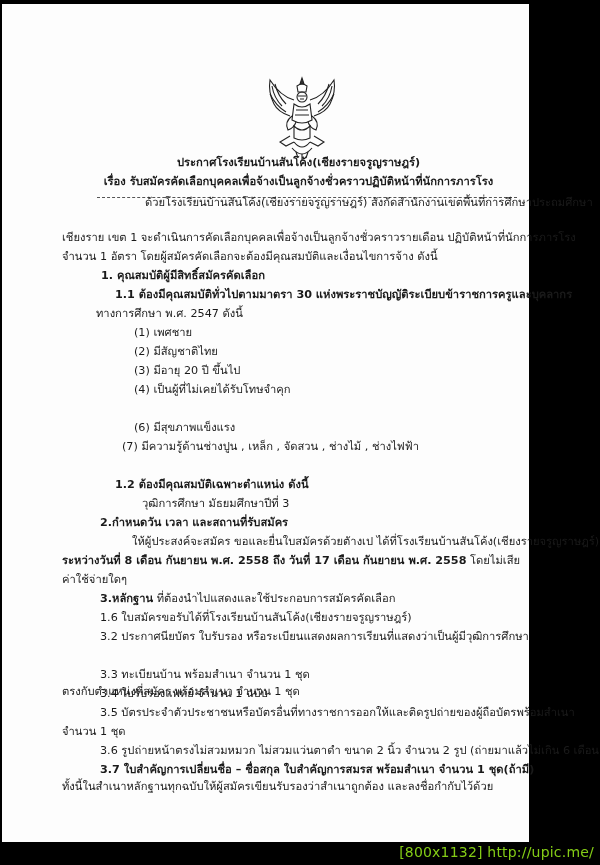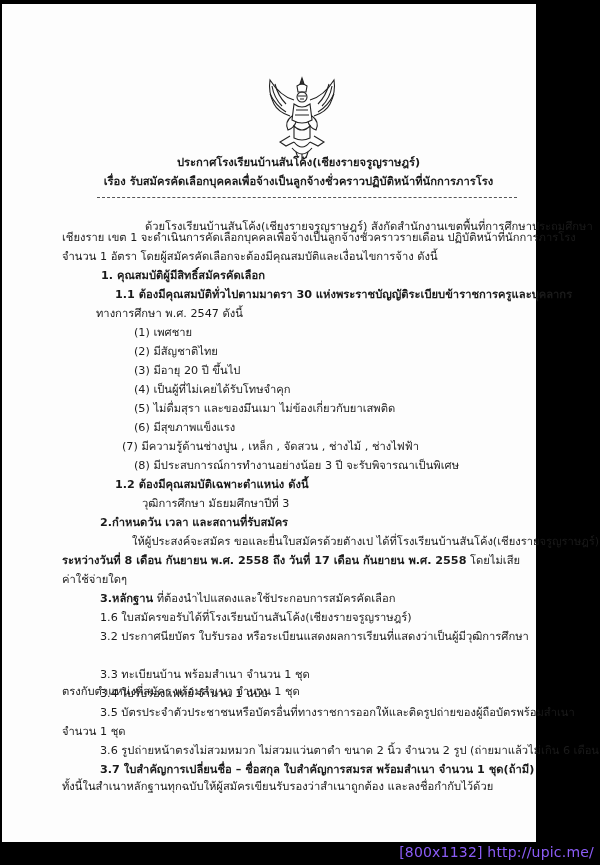--- a/index.html
+++ b/index.html
@@ -12,37 +12,38 @@
       height: 865px;
       position: relative;
       overflow: hidden;
       font-family: "DejaVu Sans", sans-serif;
       color: #1a1a1a;
     }
     .page {
       position: absolute;
       left: 2px;
       top: 4px;
-      width: 534px;
+      width: 487px;
       height: 838px;
       background: #fdfdfd;
+      padding-left: 40px;
     }
     .footer-bar {
       position: absolute;
       left: 0;
       top: 842px;
       width: 600px;
       height: 23px;
       background: #000;
     }
     .footer-text {
       position: absolute;
       right: 6px;
       top: 2px;
-      color: #8b5cf6;
+      color: #84cc16;
       font-family: "DejaVu Sans", sans-serif;
       font-size: 14px;
       letter-spacing: 0.2px;
       white-space: nowrap;
     }
     .emblem {
       position: absolute;
       left: 262px;
       top: 72px;
       width: 76px;
@@ -101,36 +102,34 @@
       <path d="M30 66 Q38 76 46 66"></path>
       <path d="M28 72 Q38 84 48 72"></path>
       <path d="M32 76 L34 82 M38 78 L38 84 M44 76 L42 82"></path>
     </g>
   </svg>
 
   <div class="line bold center" style="top:152px;">ประกาศโรงเรียนบ้านสันโค้ง(เชียงรายจรูญราษฎร์)</div>
   <div class="line bold center" style="top:171px;">เรื่อง รับสมัครคัดเลือกบุคคลเพื่อจ้างเป็นลูกจ้างชั่วคราวปฏิบัติหน้าที่นักการภารโรง</div>
   <div class="rule"></div>
 
-  <div class="line" style="left:143px; top:216px;">ด้วยโรงเรียนบ้านสันโค้ง(เชียงรายจรูญราษฎร์) สังกัดสำนักงานเขตพื้นที่การศึกษาประถมศึกษา</div>
+  <div class="line" style="left:143px; top:192px;">ด้วยโรงเรียนบ้านสันโค้ง(เชียงรายจรูญราษฎร์) สังกัดสำนักงานเขตพื้นที่การศึกษาประถมศึกษา</div>
   <div class="line" style="left:60px; top:227px;">เชียงราย  เขต 1 จะดำเนินการคัดเลือกบุคคลเพื่อจ้างเป็นลูกจ้างชั่วคราวรายเดือน ปฏิบัติหน้าที่นักการภารโรง</div>
   <div class="line" style="left:60px; top:246px;">จำนวน 1 อัตรา โดยผู้สมัครคัดเลือกจะต้องมีคุณสมบัติและเงื่อนไขการจ้าง   ดังนี้</div>
 
   <div class="line bold" style="left:99px; top:265px;">1. คุณสมบัติผู้มีสิทธิ์สมัครคัดเลือก</div>
   <div class="line bold" style="left:113px; top:284px;">1.1 ต้องมีคุณสมบัติทั่วไปตามมาตรา 30 แห่งพระราชบัญญัติระเบียบข้าราชการครูและบุคลากร</div>
   <div class="line" style="left:94px; top:303px;">ทางการศึกษา พ.ศ. 2547 ดังนี้</div>
 
   <div class="line" style="left:132px; top:322px;">(1) เพศชาย</div>
   <div class="line" style="left:132px; top:341px;">(2) มีสัญชาติไทย</div>
   <div class="line" style="left:132px; top:360px;">(3) มีอายุ 20  ปี ขึ้นไป</div>
   <div class="line" style="left:132px; top:379px;">(4) เป็นผู้ที่ไม่เคยได้รับโทษจำคุก</div>
-  <div class="line" style="left:132px; top:398px;">(5)  ไม่ดื่มสุรา  และของมึนเมา  ไม่ข้องเกี่ยวกับยาเสพติด</div>
   <div class="line" style="left:132px; top:417px;">(6)  มีสุขภาพแข็งแรง</div>
   <div class="line" style="left:120px; top:436px;">(7)  มีความรู้ด้านช่างปูน , เหล็ก , จัดสวน , ช่างไม้ , ช่างไฟฟ้า</div>
-  <div class="line" style="left:132px; top:455px;">(8)  มีประสบการณ์การทำงานอย่างน้อย 3 ปี จะรับพิจารณาเป็นพิเศษ</div>
 
   <div class="line bold" style="left:113px; top:474px;">1.2  ต้องมีคุณสมบัติเฉพาะตำแหน่ง ดังนี้</div>
   <div class="line" style="left:140px; top:493px;">วุฒิการศึกษา   มัธยมศึกษาปีที่  3</div>
 
   <div class="line bold" style="left:98px; top:512px;">2.กำหนดวัน เวลา และสถานที่รับสมัคร</div>
   <div class="line" style="left:130px; top:531px;">ให้ผู้ประสงค์จะสมัคร  ขอและยื่นใบสมัครด้วยตัางเป ได้ที่โรงเรียนบ้านสันโค้ง(เชียงรายจรูญราษฎร์)</div>
   <div class="line" style="left:60px; top:550px;">
     <span class="bold">ระหว่างวันที่ 8  เดือน กันยายน  พ.ศ. 2558   ถึง วันที่ 17  เดือน  กันยายน  พ.ศ. 2558</span><span> โดยไม่เสีย</span>
   </div>
   <div class="line" style="left:60px; top:569px;">ค่าใช้จ่ายใดๆ</div>

